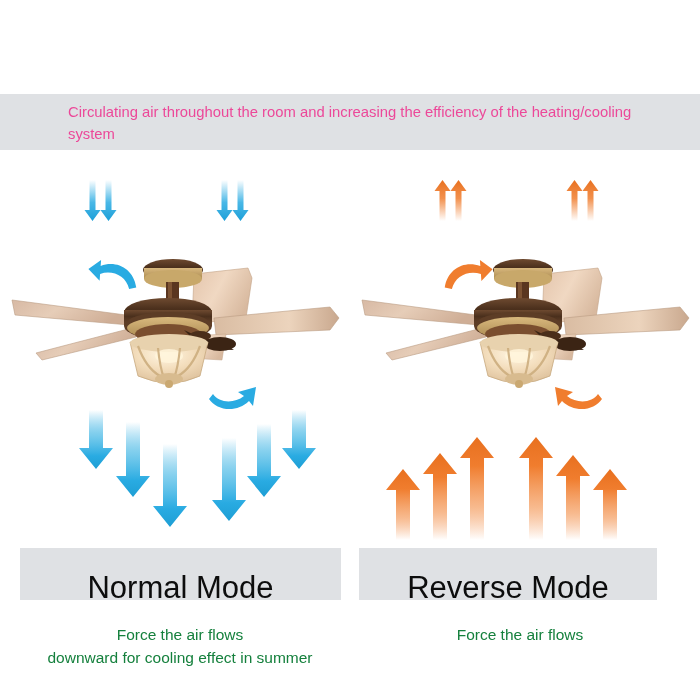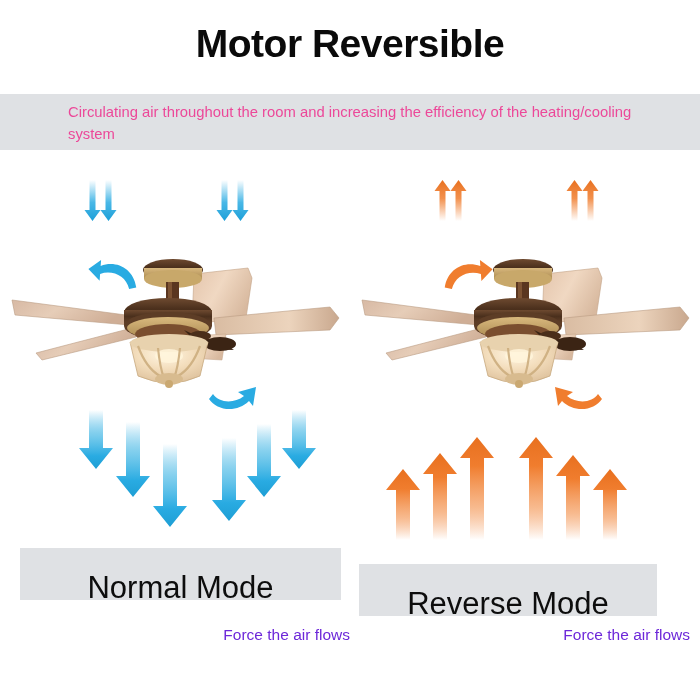--- a/index.html
+++ b/index.html
@@ -61,41 +61,40 @@
     display:flex;align-items:center;justify-content:center;
   }
   .modebox span{
     font-size:31px;
     color:#0d0d0d;
     letter-spacing:0px;
     font-family:"Liberation Sans","DejaVu Sans",sans-serif;
     margin-top:28px;
   }
   .modebox.left{left:20px;top:548px;width:321px;}
-  .modebox.right{left:359px;top:564px;width:298px;}
+  .modebox.right{left:359px;top:548px;width:298px;}
 
   .caption{
     position:absolute;
     width:340px;
-    text-align:right;
+    text-align:center;
     font-size:15.5px;
     line-height:23px;
-    color:#6d28d9;
+    color:#15803d;
   }
   .caption.left{left:10px;top:623px;}
   .caption.right{left:350px;top:623px;}
   .caption .l1{display:block;}
   .caption .l2{display:block;}
 </style>
 </head>
 <body>
 
 <div class="page">
 
-  <div class="title">Motor Reversible</div>
 
   <div class="subtitle-band"></div>
   <div class="subtitle-text">Circulating air throughout the room and increasing the efficiency of the heating/cooling system</div>
 
   <div class="panels">
 
     <div class="panel left">
 
       <div class="arrow" style="left:0px;top:28px;width:350px;height:52px;">
         <svg width="350" height="52" viewBox="0 0 350 52">
@@ -364,18 +363,19 @@
 
   <div class="modebox left">
     <span>Normal Mode</span>
   </div>
   <div class="modebox right">
     <span>Reverse Mode</span>
   </div>
 
   <div class="caption left">
     <span class="l1">Force the air flows</span>
+    <span class="l2">downward for cooling effect in summer</span>
   </div>
   <div class="caption right">
     <span class="l1">Force the air flows</span>
   </div>
 
 </div>
 
 </body></html>

